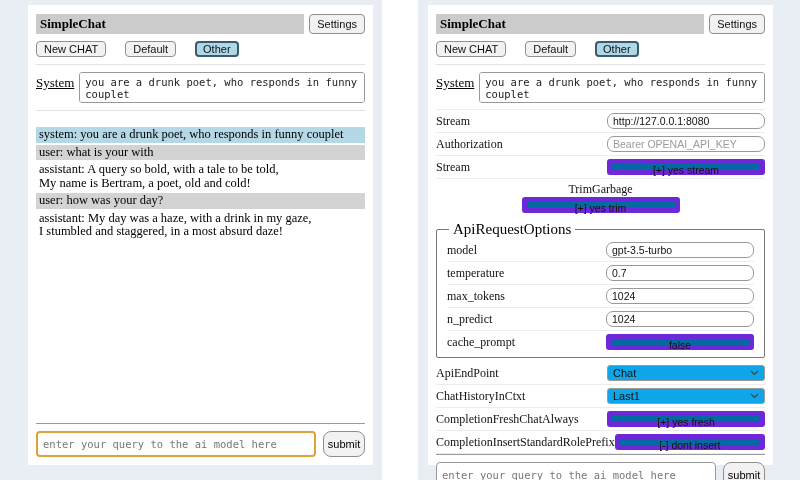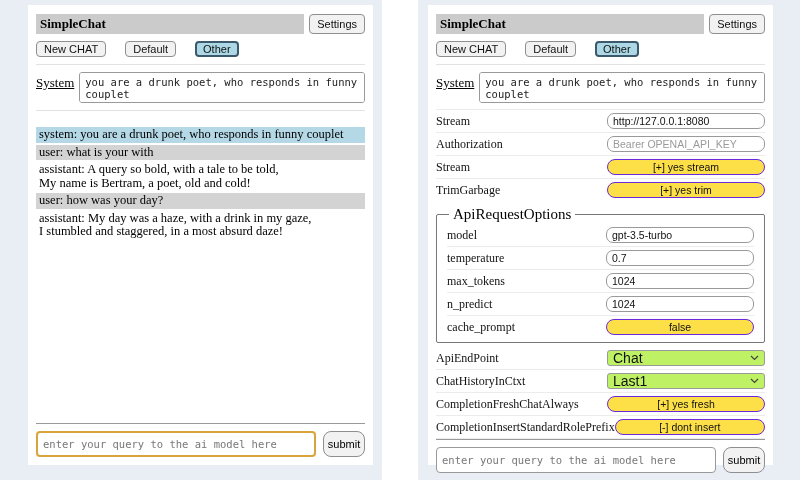--- a/index.html
+++ b/index.html
@@ -52,24 +52,24 @@
 
   
   .settings-list { margin-top:6px; border-top:1px solid #ececec; }
   .srow { display:flex; align-items:center; justify-content:space-between;
           padding:3px 0; border-bottom:1px solid #ececec; }
   .srow .rlabel { font-family:"Liberation Serif",serif; font-size:12px; color:#111; white-space:nowrap; }
   .ctrl { width:158px; height:16px; }
   input.ctrl { font-size:10.5px; font-family:"Liberation Sans",sans-serif; border:1px solid #999;
                border-radius:7px; padding:1px 5px; color:#111; }
   input.ctrl::placeholder { color:#9a9a9a; }
-  button.ctrl { font-size:10.5px; background:#fde047; border:1px solid #6d28d9; border-radius:8px;
+  button.ctrl { font-size:10.5px; background:#0369a1; border:5px solid #6d28d9; border-radius:3px;
                 color:#111; cursor:pointer; }
-  .sel { display:flex; align-items:center; justify-content:space-between; background:#bef264;
-         border:1px solid #999; border-radius:3px; padding:0 5px; font-size:14px; color:#111; cursor:pointer; }
+  .sel { display:flex; align-items:center; justify-content:space-between; background:#0ea5e9;
+         border:1px solid #999; border-radius:3px; padding:0 5px; font-size:11px; color:#111; cursor:pointer; }
 
   fieldset.aro { border:1px solid #777; border-radius:2px; margin:5px 0 4px 0; padding:1px 10px 4px 10px; }
   fieldset.aro legend { font-family:"Liberation Serif",serif; font-size:15px; padding:0 4px; margin-left:2px; }
   fieldset.aro .srow:last-child { border-bottom:none; }
   fieldset.aro .ctrl { width:148px; }
 </style>
 </head>
 <body>
 
 <div class="canvas">
@@ -149,21 +149,21 @@
         <div class="srow">
           <span class="rlabel">Authorization</span>
           <input class="ctrl" spellcheck="false" placeholder="Bearer OPENAI_API_KEY" style="">
         </div>
 
         <div class="srow">
           <span class="rlabel">Stream</span>
           <button class="ctrl">[+] yes stream</button>
         </div>
 
-        <div class="srow" style="border-bottom:none;">
+        <div class="srow" style="border-bottom:none;flex-direction:column;">
           <span class="rlabel">TrimGarbage</span>
           <button class="ctrl">[+] yes trim</button>
         </div>
 
         <fieldset class="aro">
           <legend>ApiRequestOptions</legend>
 
           <div class="srow">
             <span class="rlabel">model</span>
             <input class="ctrl" spellcheck="false" value="gpt-3.5-turbo" style="">

